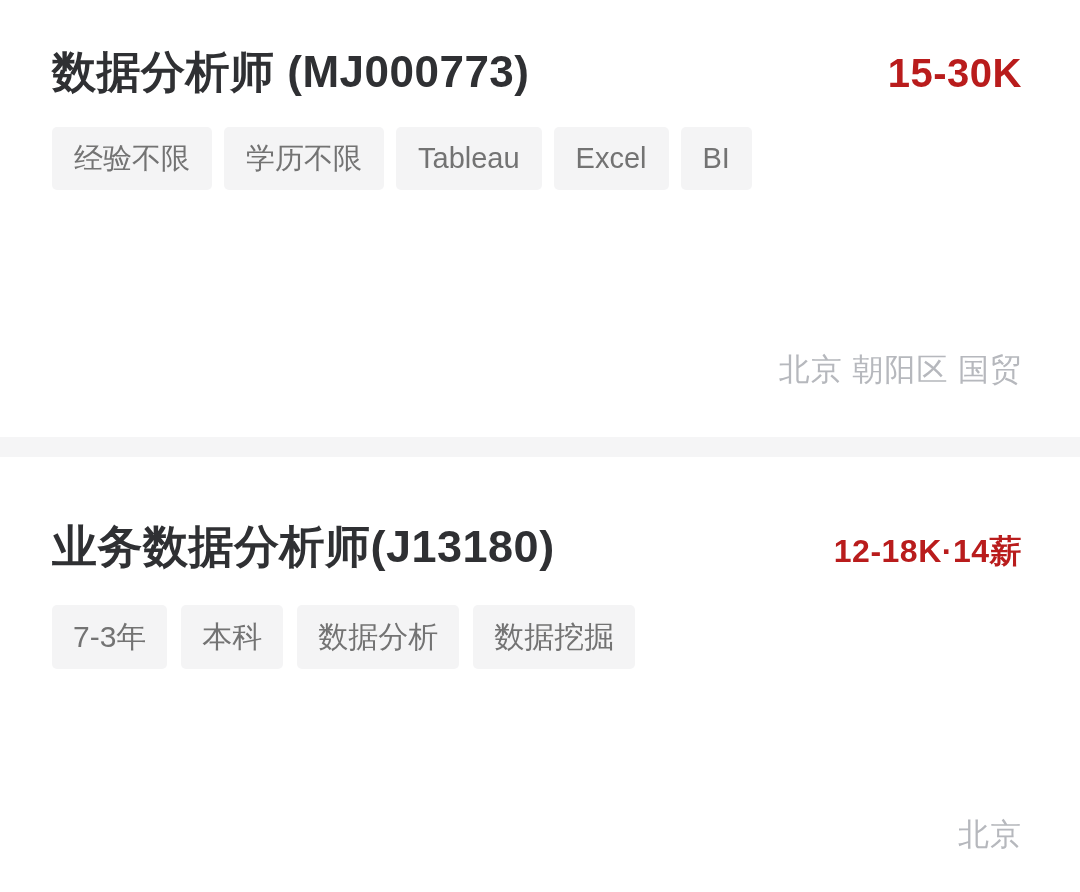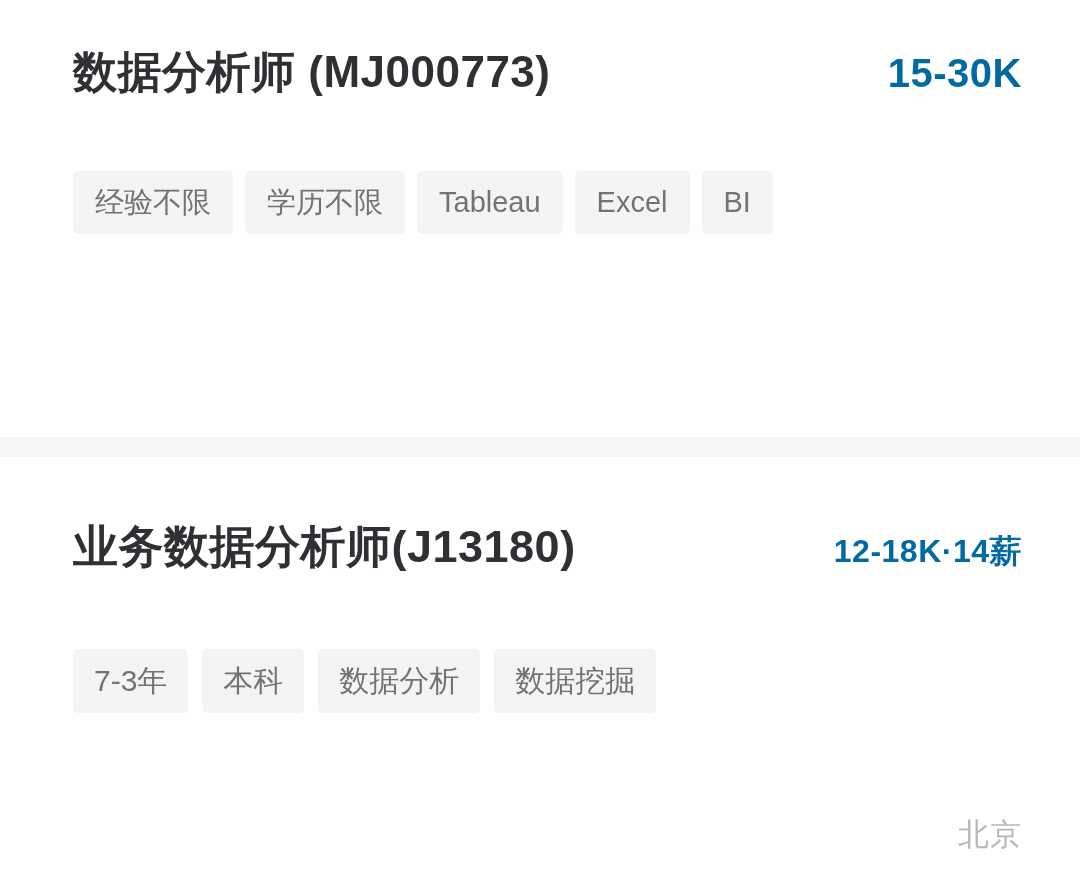--- a/index.html
+++ b/index.html
@@ -20,25 +20,24 @@
     height: 892px;
     display: flex;
     flex-direction: column;
     background: #ffffff;
   }
 
   
   .job-card {
     position: relative;
     box-sizing: border-box;
-    padding: 0 58px 0 73px;
+    padding: 0 58px 0 52px;
     background: #ffffff;
     display: flex;
     flex-direction: column;
-    gap: 44px;
   }
   .job-card.card-1 { height: 437px; padding-top: 44px; }
   .job-card.card-2 { height: 435px; padding-top: 62px; }
 
   
   .card-head {
     display: flex;
     align-items: baseline;
     justify-content: space-between;
     width: 100%;
@@ -47,21 +46,21 @@
     font-size: 44px;
     font-weight: 700;
     color: #2f3033;
     letter-spacing: 0.5px;
     line-height: 1.25;
     white-space: nowrap;
   }
   .job-salary {
     font-size: 40px;
     font-weight: 700;
-    color: #0369a1;
+    color: #b91c1c;
     letter-spacing: 0.5px;
     line-height: 1.25;
     white-space: nowrap;
     margin-left: 24px;
   }
   .card-2 .job-title { font-size: 45px; }
   .card-2 .job-salary { font-size: 32px; }
 
   
   .tag-row {
@@ -126,20 +125,23 @@
     </div>
 
     <div class="tag-row">
       <span class="tag">经验不限</span>
       <span class="tag">学历不限</span>
       <span class="tag">Tableau</span>
       <span class="tag">Excel</span>
       <span class="tag">BI</span>
     </div>
 
+    <div class="card-foot">
+      <span class="job-location">北京 朝阳区 国贸</span>
+    </div>
   </div>
 
   <div class="list-divider"></div>
 
   <div class="job-card card-2">
     <div class="card-head">
       <div class="job-title">业务数据分析师(J13180)</div>
       <div class="job-salary">12-18K·14薪</div>
     </div>
 

